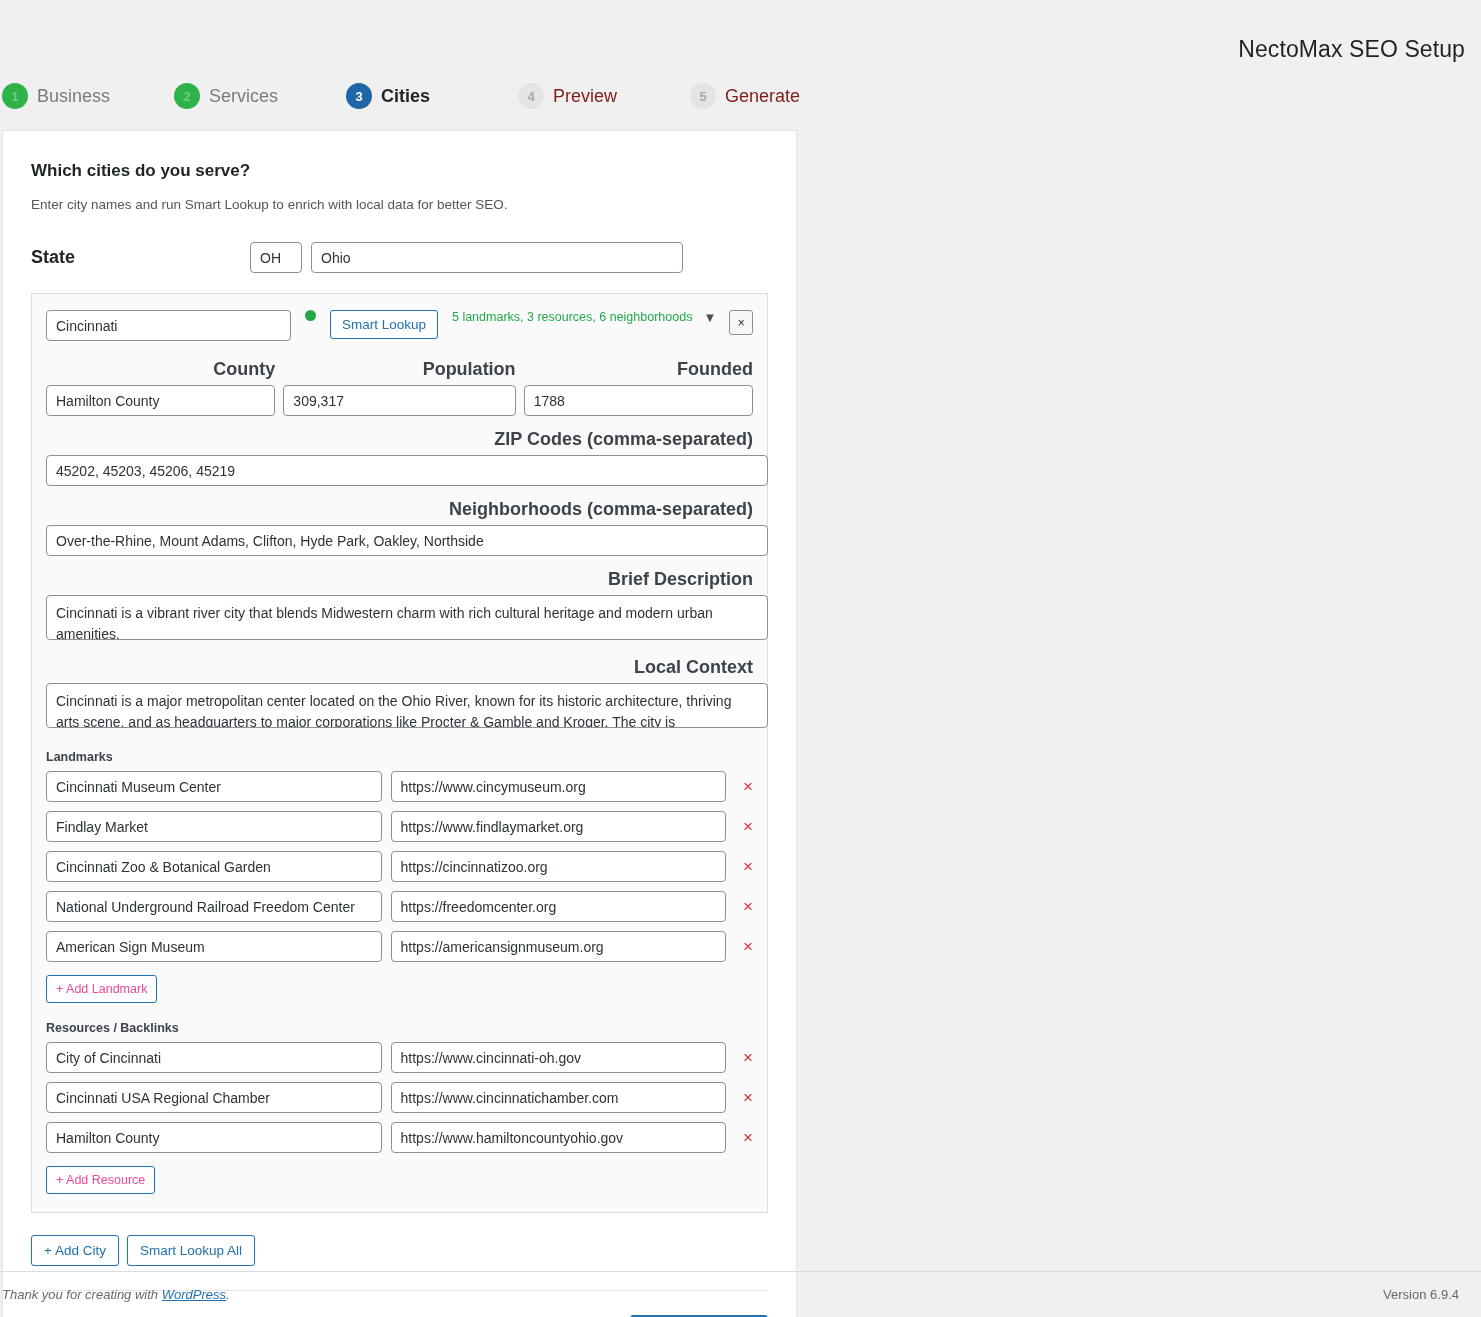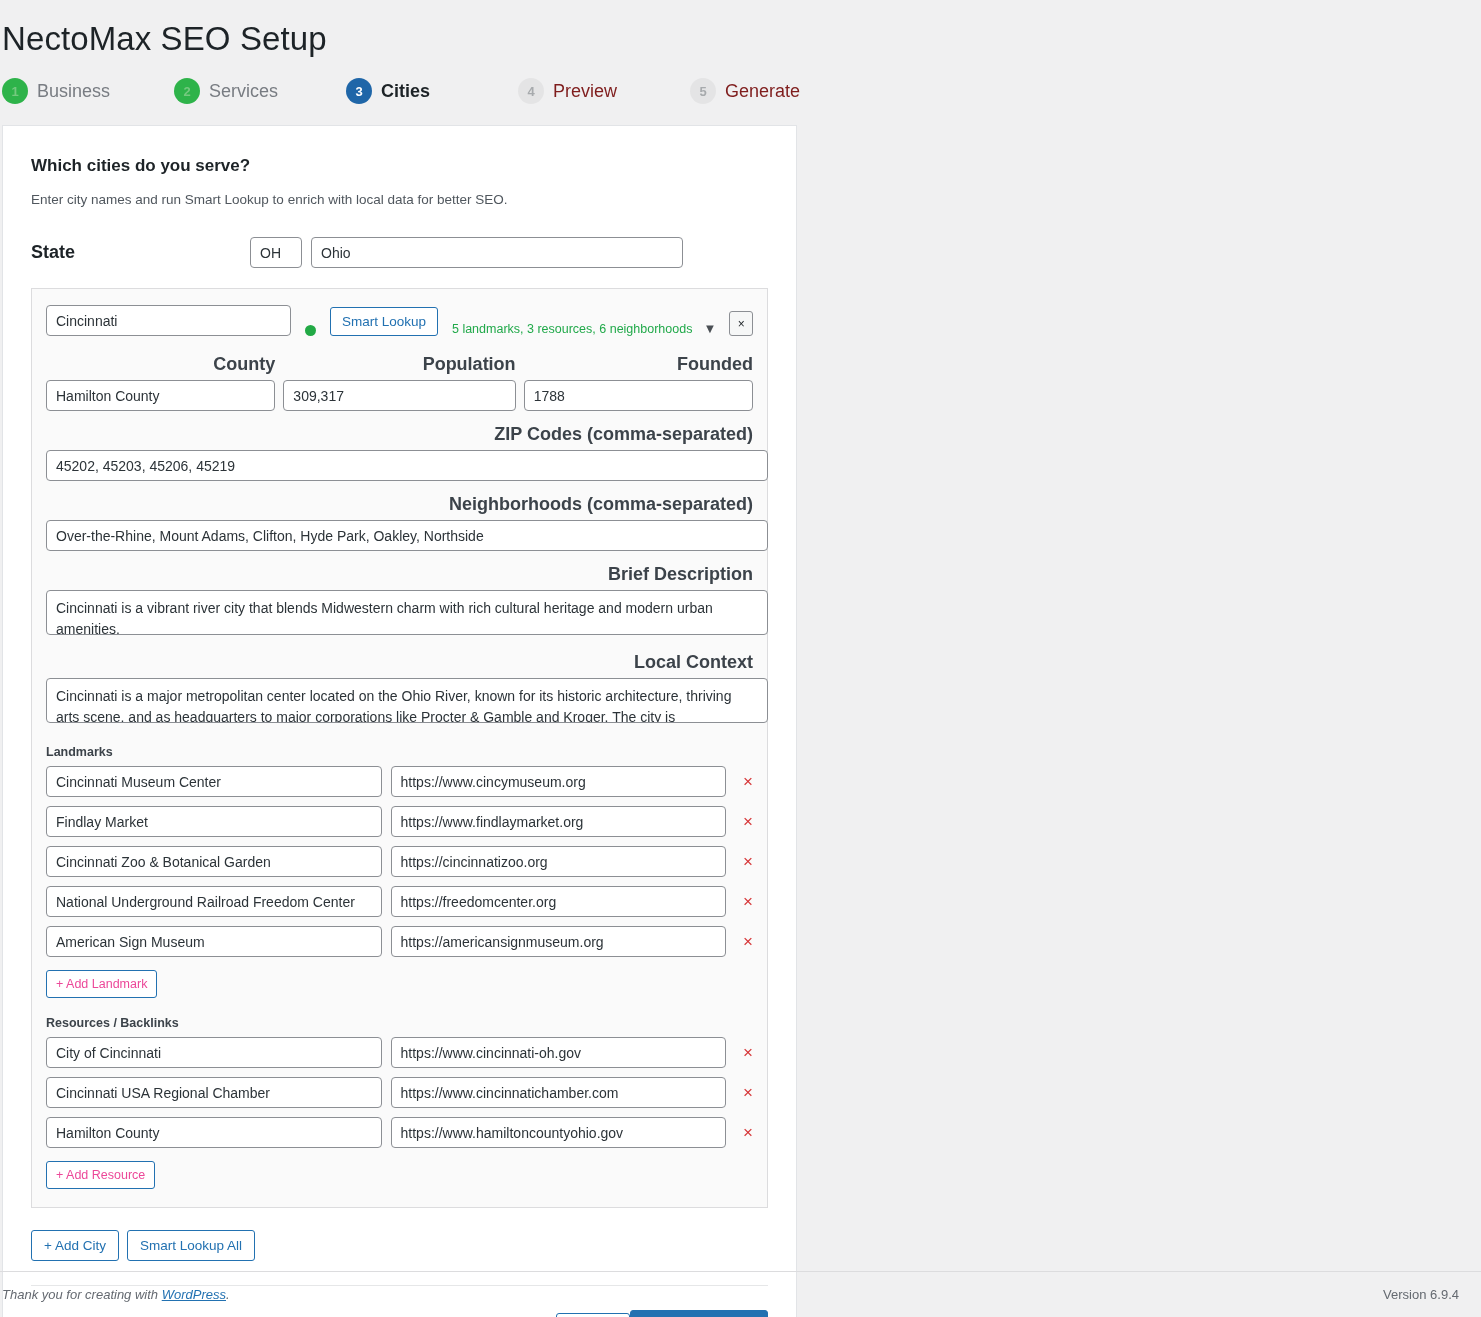--- a/index.html
+++ b/index.html
@@ -6,22 +6,22 @@
   html, body {
     margin: 0; padding: 0;
     width: 1481px; height: 1317px;
     background: #f0f0f1;
     font-family: "Liberation Sans", sans-serif;
     color: #1d2327;
     -webkit-font-smoothing: antialiased;
   }
   .page { position: relative; width: 1481px; height: 1317px; overflow: hidden; }
   .app-title {
-    font-size: 33px; font-weight: 400; color: #1d2327;
-    margin: 0; padding: 20px 0 0 2px; letter-spacing: .1px;
+    font-size: 23px; font-weight: 400; color: #1d2327;
+    margin: 16px; padding: 20px 0 0 2px; letter-spacing: .1px; text-align: right;
   }
 
   
   .steps { display: flex; align-items: center; margin: 20px 0 0 2px; }
   .step { display: flex; align-items: center; width: 172px; }
   .step-num {
     width: 26px; height: 26px; border-radius: 50%;
     display: flex; align-items: center; justify-content: center;
     font-size: 13px; font-weight: 700; margin-right: 9px; flex: 0 0 auto;
   }
@@ -51,21 +51,21 @@
     background: #fff; padding: 5px 9px; outline: none;
   }
   .inp-state-abbr { width: 52px; height: 31px; margin-right: 9px; }
   .inp-state-name { width: 372px; height: 31px; }
 
   
   .city-panel {
     border: 1px solid #dcdcde; background: #fafafa;
     padding: 16px 14px 18px 14px; margin-bottom: 22px;
   }
-  .city-head { display: flex; align-items: flex-end; gap: 0; margin-bottom: 18px; }
+  .city-head { display: flex; align-items: flex-start; gap: 0; margin-bottom: 18px; }
   .inp-city { width: 274px; height: 31px; }
   .dot { width: 11px; height: 11px; border-radius: 50%; background: #22a945; margin: 0 14px 0 14px; flex:0 0 auto; }
   .btn-link {
     font-family: "Liberation Sans", sans-serif;
     font-size: 13.5px; color: #2271b1; background: #fff;
     border: 1px solid #2271b1; border-radius: 3px;
     padding: 6px 11px; cursor: pointer; white-space: nowrap;
   }
   .lookup-status { font-size: 12.5px; color: #21a94a; margin-left: 14px; white-space: nowrap; }
   .caret { color: #4a4f54; font-size: 13px; margin-left: 11px; cursor: pointer; }

